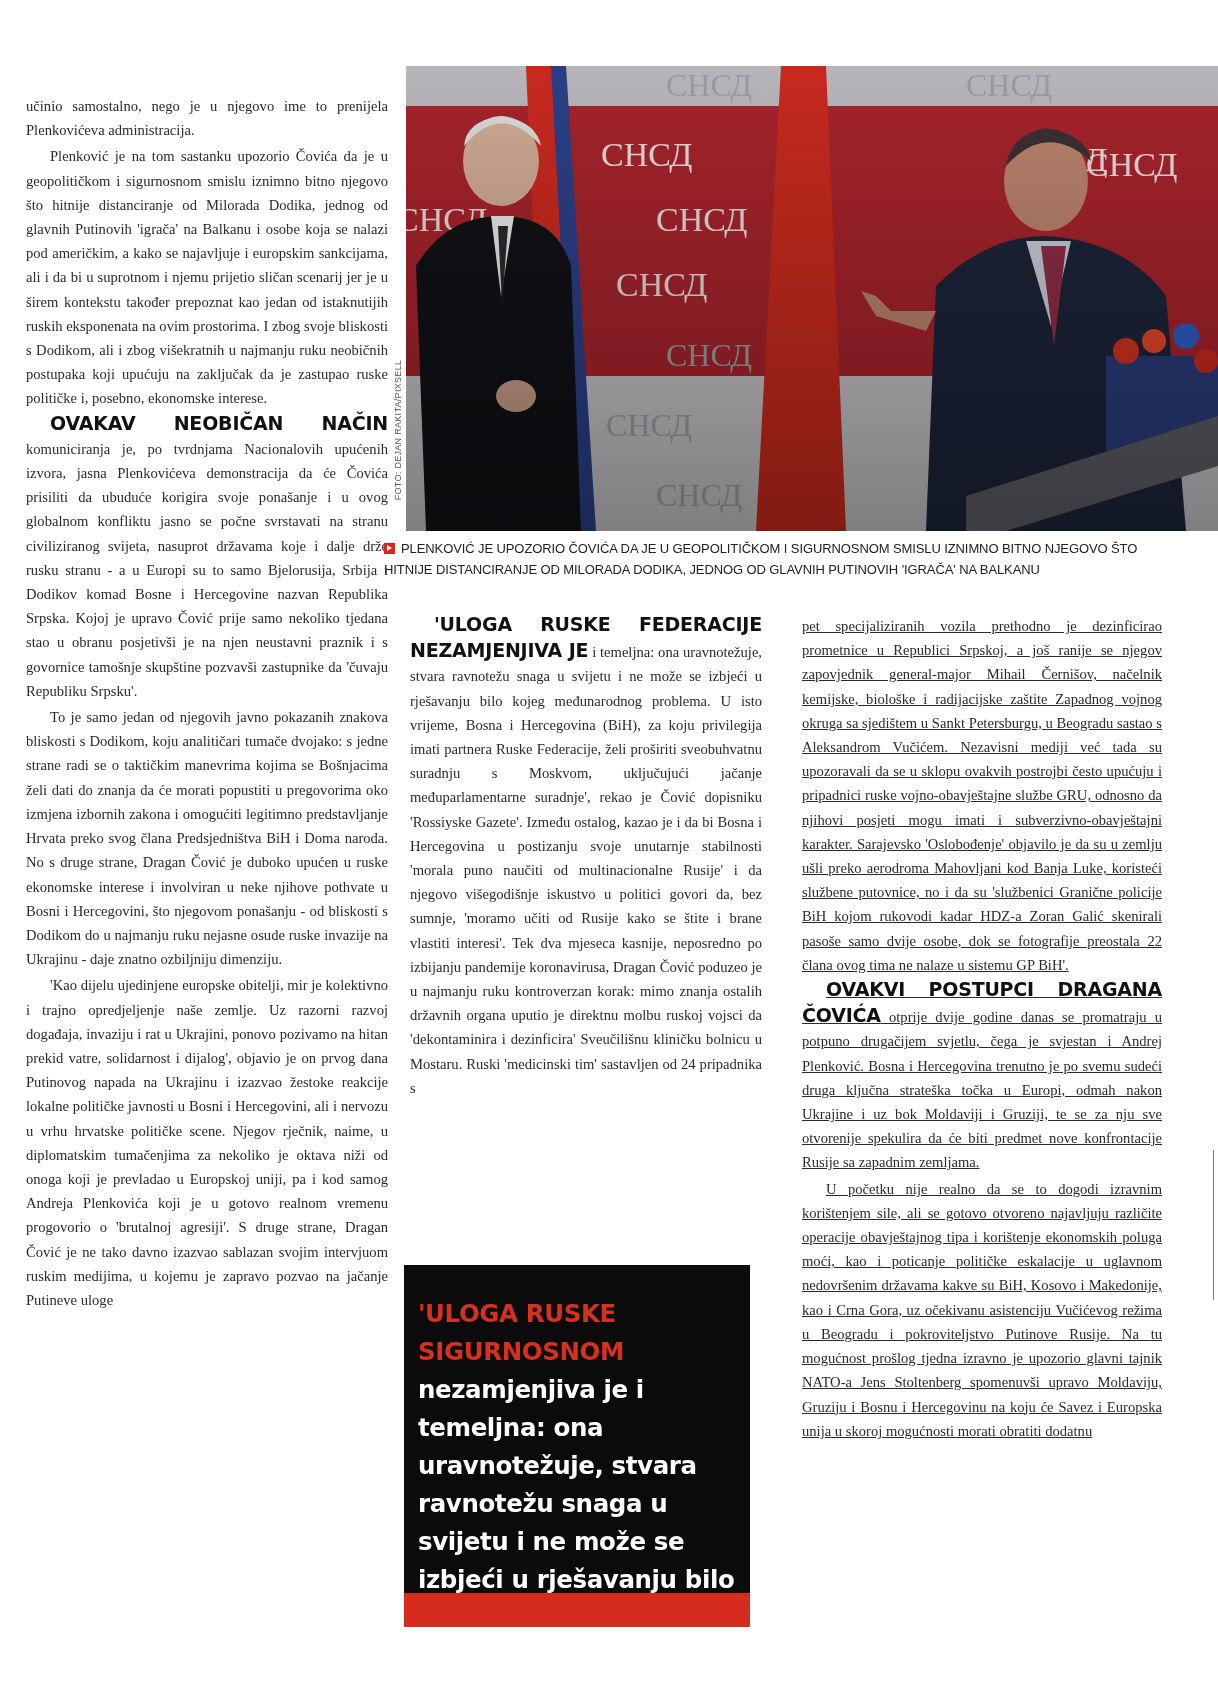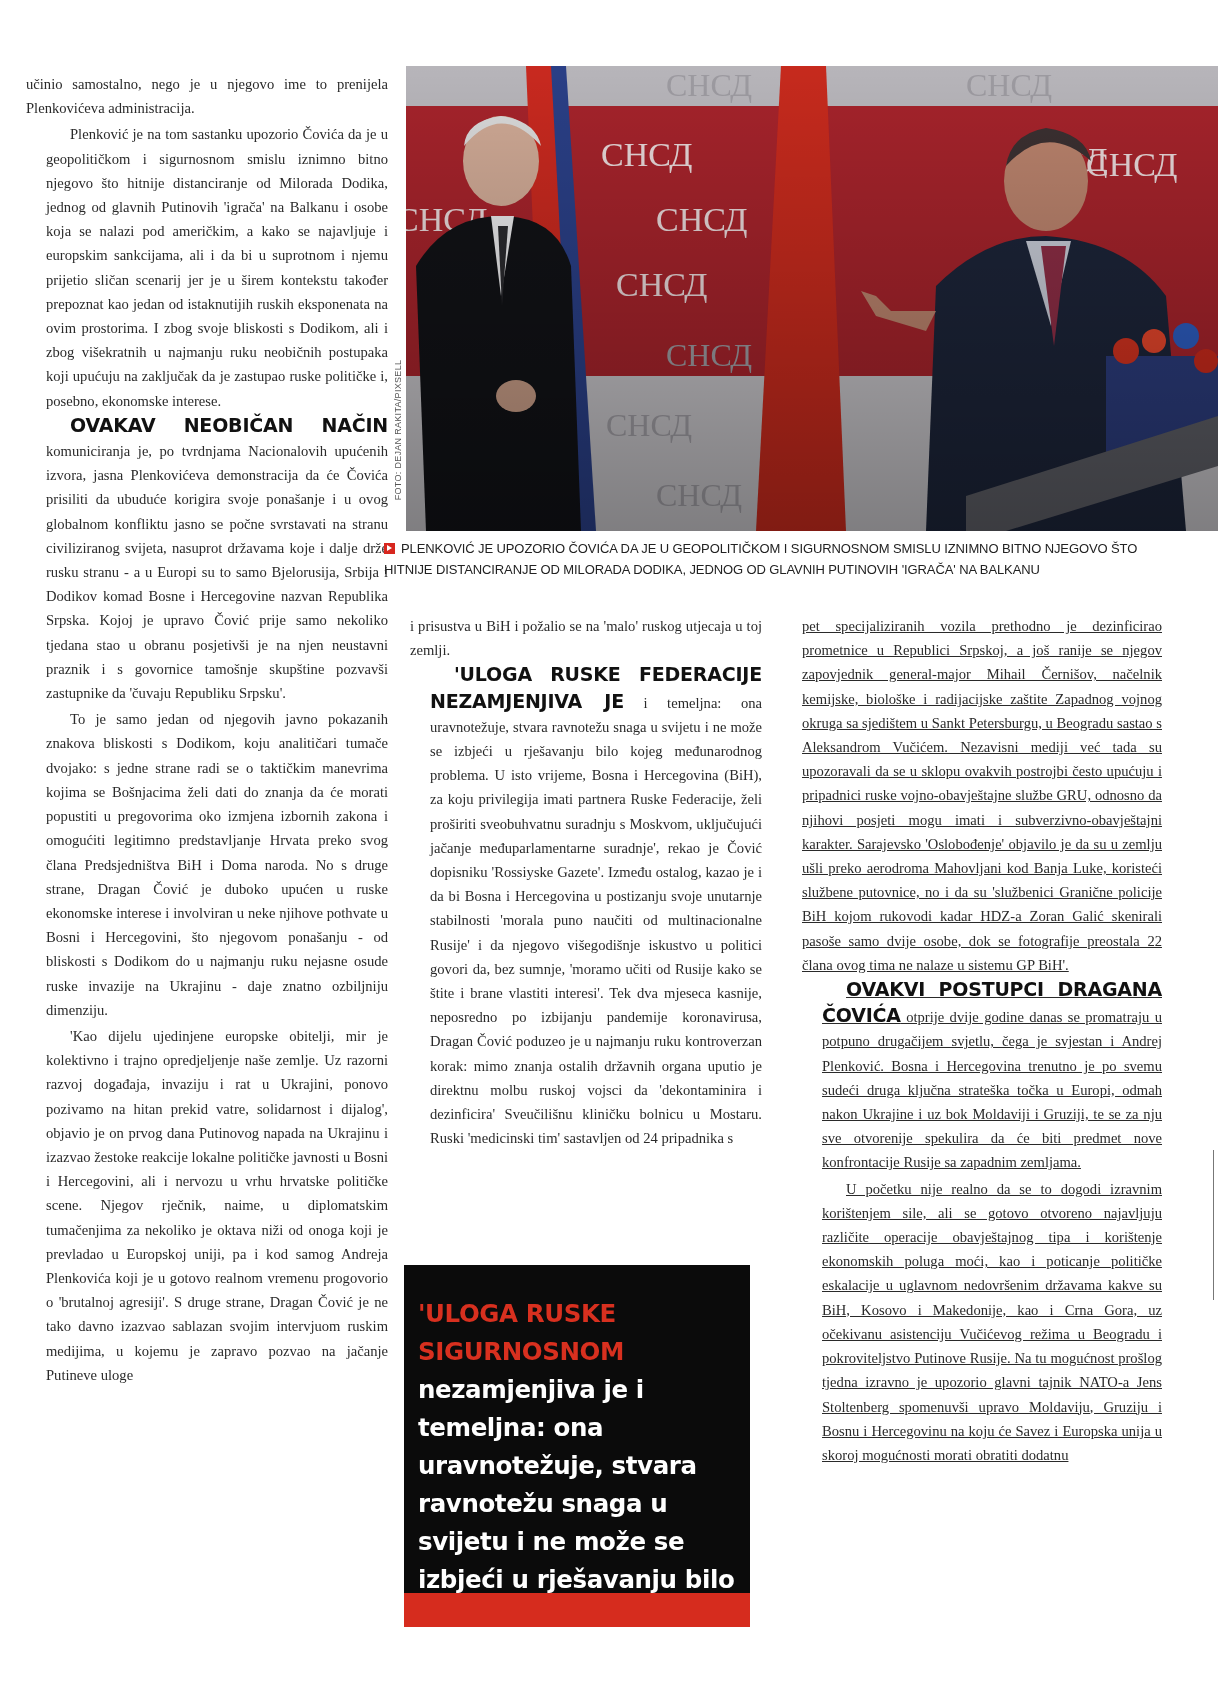--- a/index.html
+++ b/index.html
@@ -1,23 +1,23 @@
 <!DOCTYPE html>
 <html><head>
 <meta charset="utf-8">
 <style>
   html, body { margin:0; padding:0; background:#ffffff; }
   body { width:1218px; height:1706px; position:relative; overflow:hidden;
          font-family:"DejaVu Serif", "Liberation Serif", serif; color:#262626; }
   .col { position:absolute; font-size:14.6px; line-height:24.2px; text-align:justify;
          font-family:"Liberation Serif", "DejaVu Serif", serif; color:#2a2a2a; }
   .col p { margin:0; }
-  .col p.ind { text-indent:24px;margin-left:20px; }
+  .col p.ind { text-indent:24px; }
   .col .lead { font-family:"DejaVu Sans", "Liberation Sans", sans-serif; font-weight:bold; font-size:19px; color:#111; letter-spacing:-0.2px; }
-  .col1 { left:26px; top:70px; width:362px; }
+  .col1 { left:26px; top:92px; width:362px; }
   .col2 { left:410px; top:612px; width:352px; }
   .col3 { left:802px; top:612px; width:360px;text-decoration:underline; }
   .photo { position:absolute; left:406px; top:66px; width:812px; height:465px; overflow:hidden; background:#8a8a8f; }
   .credit { position:absolute; left:392px; top:330px; width:12px; height:200px; }
   .credit span { position:absolute; left:50%; top:50%; transform:translate(-50%,-50%) rotate(-90deg);
                  white-space:nowrap; font-family:"Liberation Sans", sans-serif; font-size:9px; color:#555; letter-spacing:0.3px; }
   .caption { position:absolute; left:384px; top:538px; width:800px; font-family:"Liberation Sans", "DejaVu Sans", sans-serif;
              font-size:13px; line-height:21px; color:#222; letter-spacing:-0.1px; }
   .caption .mark { display:inline-block; width:11px; height:11px; background:#d7261e; margin-right:6px; vertical-align:-1px; position:relative; }
   .caption .mark::after { content:""; position:absolute; left:3px; top:2px; border-left:5px solid #fff; border-top:3.5px solid transparent; border-bottom:3.5px solid transparent; }
@@ -104,21 +104,20 @@
     </g>
     <rect x="0" y="0" width="812" height="465" fill="url(#fade)"></rect>
   </svg>
 </div>
 
 <div class="caption">
   <span class="mark"></span><span>PLENKOVIĆ JE UPOZORIO ČOVIĆA DA JE U GEOPOLITIČKOM I SIGURNOSNOM SMISLU IZNIMNO BITNO NJEGOVO ŠTO HITNIJE DISTANCIRANJE OD MILORADA DODIKA, JEDNOG OD GLAVNIH PUTINOVIH 'IGRAČA' NA BALKANU</span>
 </div>
 
 <div class="col col2">
-  <p><span class="lead"></span><span>i prisustva u BiH i požalio se na 'malo' ruskog utjecaja u toj zemlji.</span></p>
   <p class="ind"><span class="lead">'ULOGA RUSKE FEDERACIJE NEZAMJENJIVA JE</span><span> i temeljna: ona uravnotežuje, stvara ravnotežu snaga u svijetu i ne može se izbjeći u rješavanju bilo kojeg međunarodnog problema. U isto vrijeme, Bosna i Hercegovina (BiH), za koju privilegija imati partnera Ruske Federacije, želi proširiti sveobuhvatnu suradnju s Moskvom, uključujući jačanje međuparlamentarne suradnje', rekao je Čović dopisniku 'Rossiyske Gazete'. Između ostalog, kazao je i da bi Bosna i Hercegovina u postizanju svoje unutarnje stabilnosti 'morala puno naučiti od multinacionalne Rusije' i da njegovo višegodišnje iskustvo u politici govori da, bez sumnje, 'moramo učiti od Rusije kako se štite i brane vlastiti interesi'. Tek dva mjeseca kasnije, neposredno po izbijanju pandemije koronavirusa, Dragan Čović poduzeo je u najmanju ruku kontroverzan korak: mimo znanja ostalih državnih organa uputio je direktnu molbu ruskoj vojsci da 'dekontaminira i dezinficira' Sveučilišnu kliničku bolnicu u Mostaru. Ruski 'medicinski tim' sastavljen od 24 pripadnika s</span></p>
 </div>
 
 <div class="pullquote">
   <div class="pq-text"><span class="red">'ULOGA RUSKE SIGURNOSNOM</span><span> nezamjenjiva je i temeljna: ona uravnotežuje, stvara ravnotežu snaga u svijetu i ne može se izbjeći u rješavanju bilo kojeg međunarodnog problema', izjavio je Dragan Čović</span></div>
   <div class="red-foot"></div>
 </div>
 
 <div class="col col3">
   <p><span class="lead"></span><span>pet specijaliziranih vozila prethodno je dezinficirao prometnice u Republici Srpskoj, a još ranije se njegov zapovjednik general-major Mihail Černišov, načelnik kemijske, biološke i radijacijske zaštite Zapadnog vojnog okruga sa sjedištem u Sankt Petersburgu, u Beogradu sastao s Aleksandrom Vučićem. Nezavisni mediji već tada su upozoravali da se u sklopu ovakvih postrojbi često upućuju i pripadnici ruske vojno-obavještajne službe GRU, odnosno da njihovi posjeti mogu imati i subverzivno-obavještajni karakter. Sarajevsko 'Oslobođenje' objavilo je da su u zemlju ušli preko aerodroma Mahovljani kod Banja Luke, koristeći službene putovnice, no i da su 'službenici Granične policije BiH kojom rukovodi kadar HDZ-a Zoran Galić skenirali pasoše samo dvije osobe, dok se fotografije preostala 22 člana ovog tima ne nalaze u sistemu GP BiH'.</span></p>

